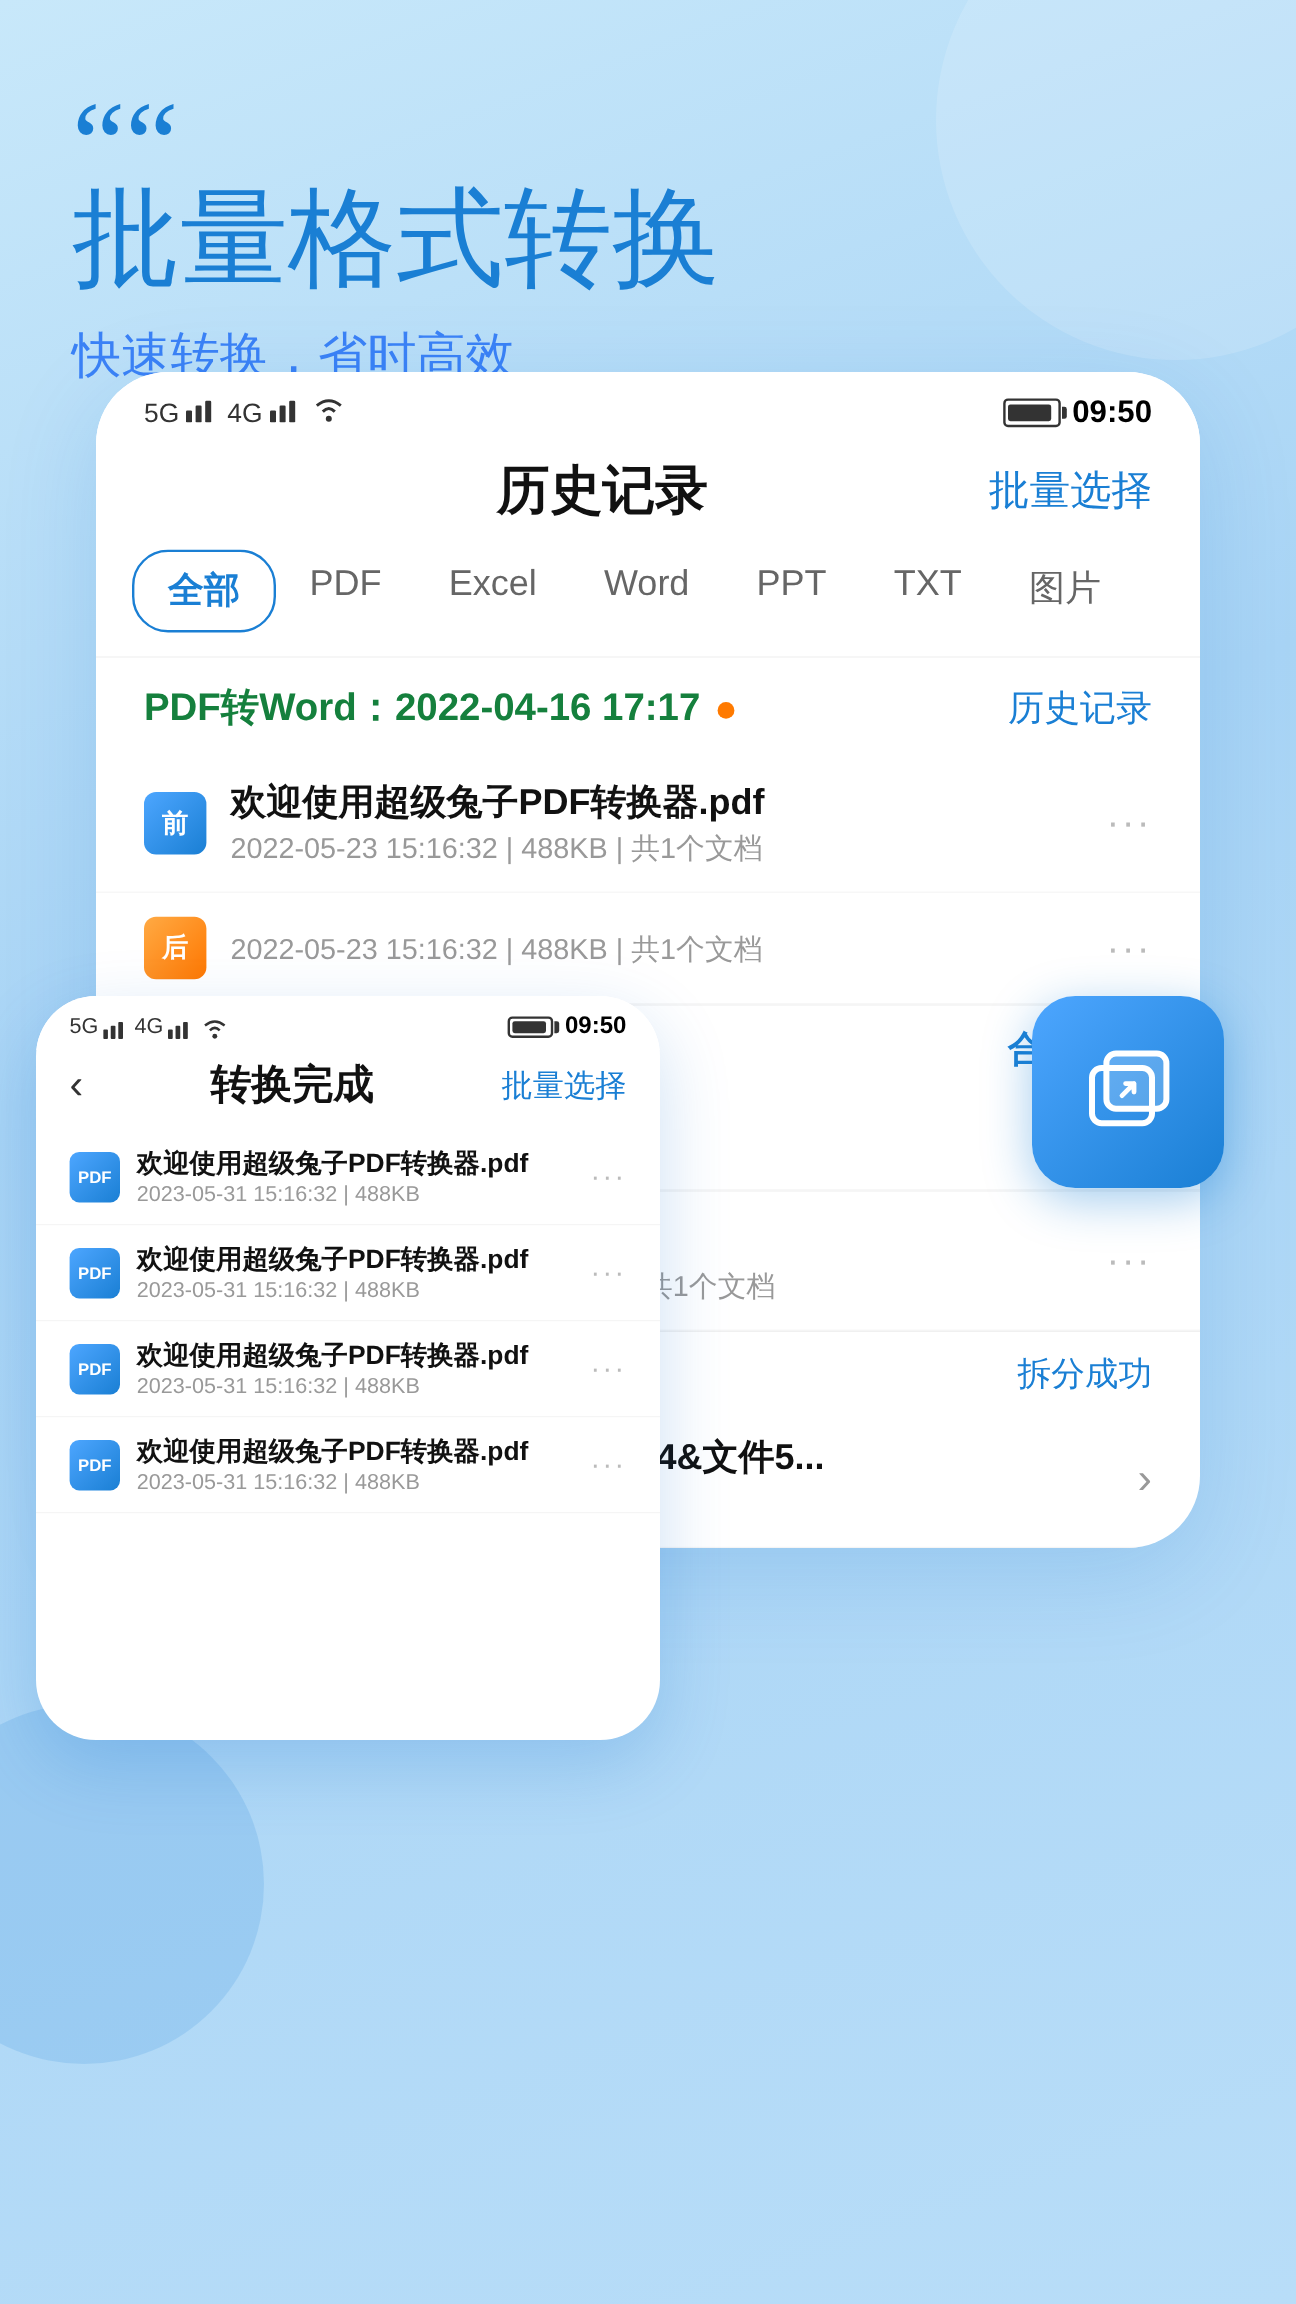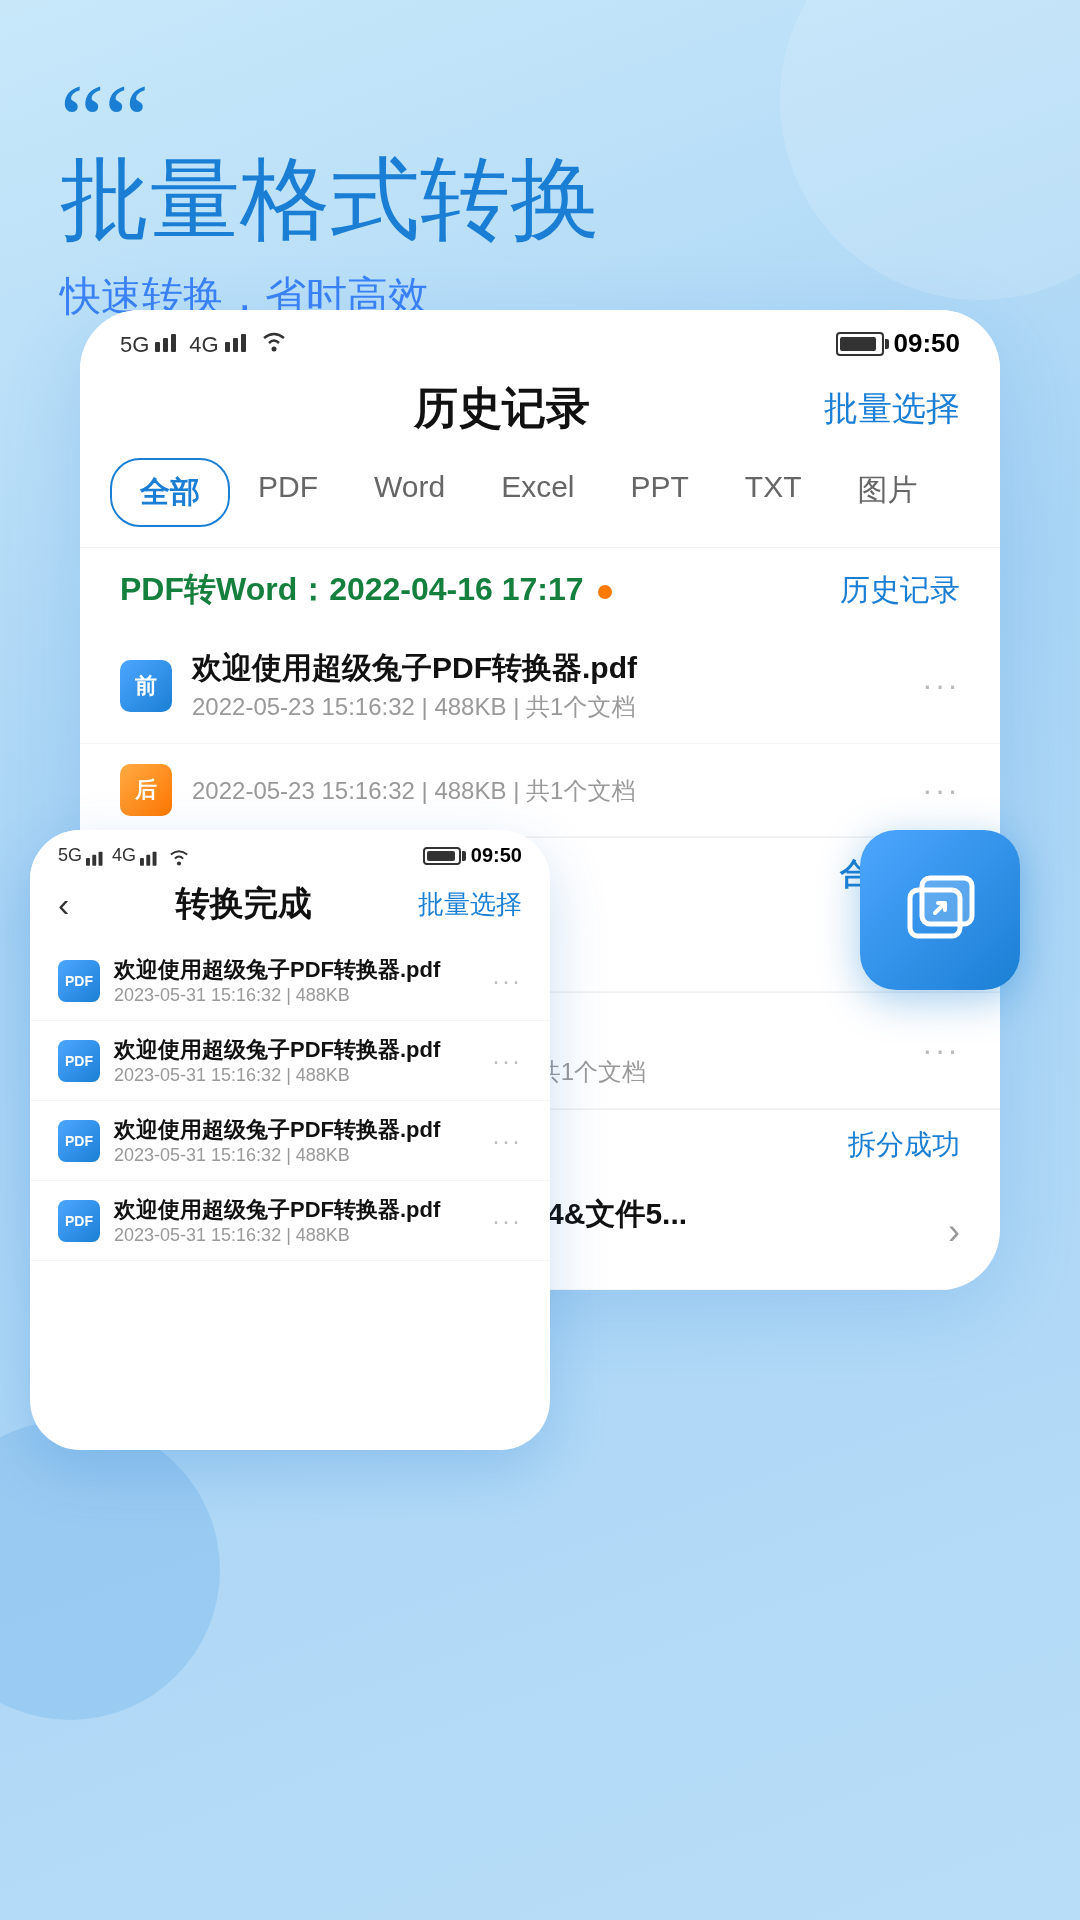--- a/index.html
+++ b/index.html
@@ -336,22 +336,22 @@
 
   <div class="nav-bar">
     <div style="width:60px;"></div>
     <div class="nav-title">历史记录</div>
     <div class="nav-action">批量选择</div>
   </div>
 
   <div class="filter-tabs">
     <div class="tab-item active">全部</div>
     <div class="tab-item">PDF</div>
+    <div class="tab-item">Excel</div>
     <div class="tab-item">Word</div>
-    <div class="tab-item">Excel</div>
     <div class="tab-item">PPT</div>
     <div class="tab-item">TXT</div>
     <div class="tab-item">图片</div>
   </div>
 
   <div class="section-header">
     <div class="section-title">
       <span>PDF转Word：2022-04-16  17:17</span>
       <span class="dot-orange"></span>
     </div>

